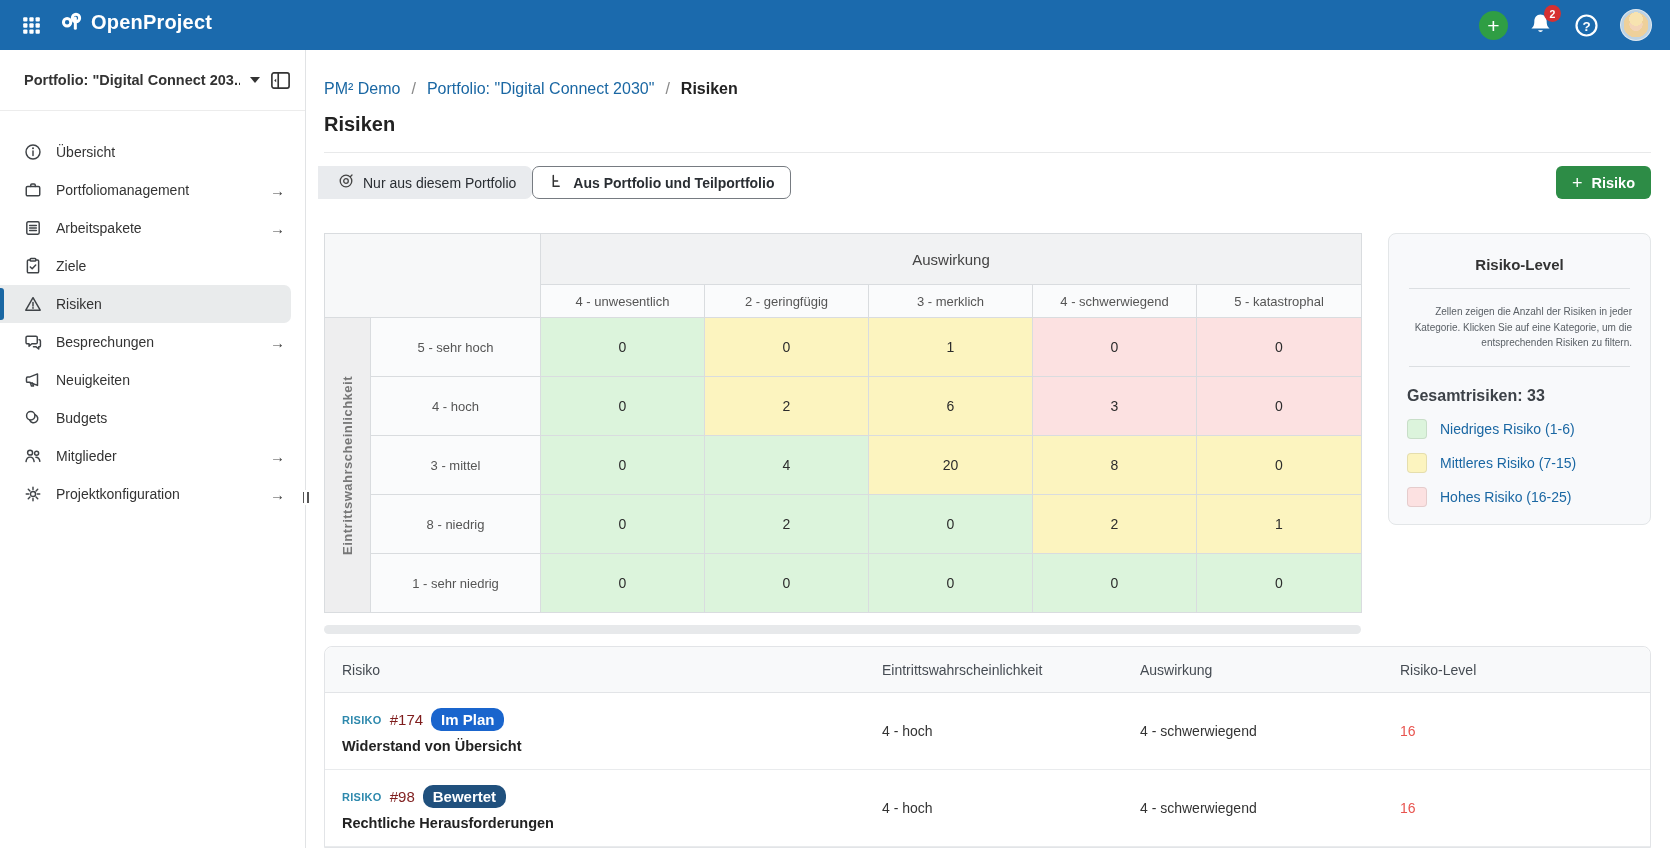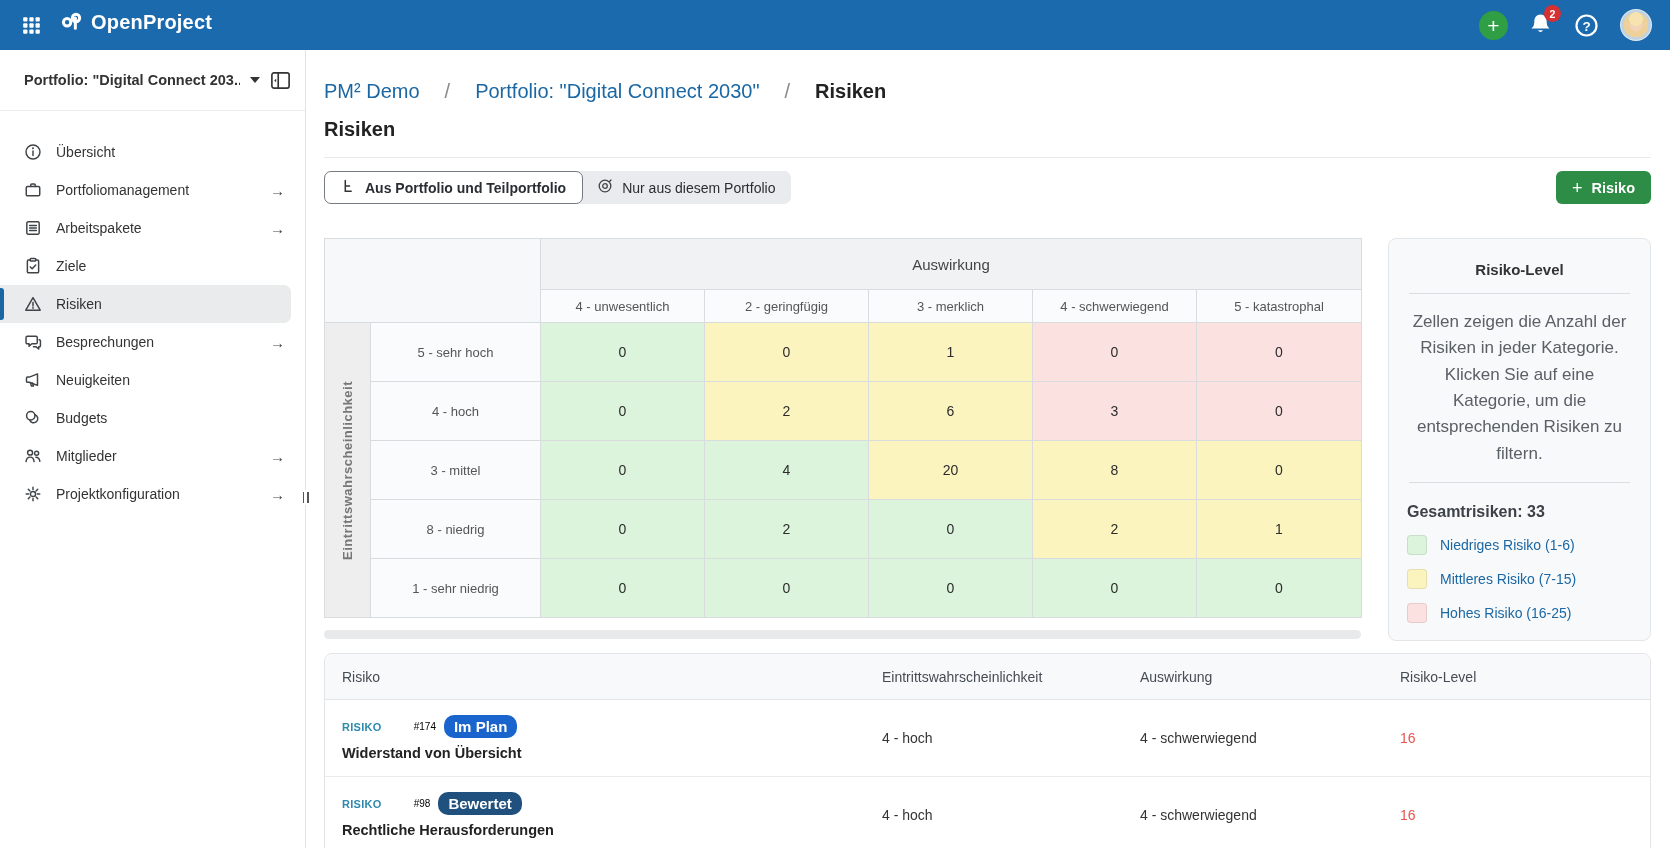--- a/index.html
+++ b/index.html
@@ -49,21 +49,21 @@
   .menu{padding-top:22px;}
   .side-item{height:38px; display:flex; align-items:center; gap:14px; padding:0 20px 0 24px; font-size:14px; color:#333; cursor:pointer; position:relative;}
   .side-item .s-icon{width:18px; display:flex; justify-content:center; flex:none;}
   .side-item .arrow{margin-left:auto; color:#444; font-size:15px;}
   .side-item.active{background:#e9ebec; border-radius:0 7px 7px 0; margin-right:14px;}
   .side-item.active::before{content:""; position:absolute; left:0; top:3px; bottom:3px; width:4px; background:var(--accent); border-radius:0 3px 3px 0;}
   .resize-handle{position:absolute; right:-5px; top:440px; display:flex; gap:3px; cursor:col-resize; background:#fff; padding:2px 1px;}
   .resize-handle i{display:block; width:1.6px; height:11px; background:#555;}
 
   
-  .breadcrumb{font-size:20px; display:flex; gap:25px; align-items:center; flex-wrap:nowrap;}
+  .breadcrumb{font-size:16px; display:flex; gap:11px; align-items:center; flex-wrap:nowrap;}
   .crumb-link{color:var(--accent); text-decoration:none; cursor:pointer;}
   .crumb-sep{color:#888;}
   .crumb-current{color:#222; font-weight:700;}
   .page-title{font-size:20px; font-weight:700; color:#222; margin-top:15px;}
   .title-rule{border:none; border-top:1px solid #e8e9ea; margin-top:16px;}
   .controls{display:flex; align-items:center; margin-top:13px;}
   .seg{display:flex; align-items:center;}
   .seg-btn{height:33px; display:flex; align-items:center; gap:9px; padding:0 16px; font-size:14px; cursor:pointer; border-radius:7px; color:#2a2e33;}
   .seg-btn.active{background:#fff; border:1px solid #767b81; font-weight:700; z-index:2;}
   .seg-btn.inactive{background:#e9ebee; margin-left:-6px; padding-left:20px; border-radius:0 7px 7px 0; z-index:1;}
@@ -82,38 +82,38 @@
   .m-problabel{background:#eeeeef; width:46px;}
   .m-problabel span{writing-mode:vertical-rl; transform:rotate(180deg); font-size:13px; font-weight:700; color:#777;
     letter-spacing:.5px; display:block; margin:0 auto;}
   .m-rowlabel{background:#fafbfc; font-size:13px; color:#555; text-align:center; height:59px;}
   .m-cell{text-align:center; font-size:14px; color:#2c2c2c; cursor:pointer; height:59px;}
   .matrix-scrollbar{margin-top:12px; width:1037px; height:9px; border-radius:5px; background:#e7e9eb; cursor:pointer;}
 
   .risk-panel{width:263px; margin-left:24px; background:#f8f9fb; border:1px solid #e3e6e8; border-radius:8px; padding:17px 18px; flex:none;}
   .panel-title{text-align:center; font-size:15px; font-weight:700; color:#333; margin-top:5px;}
   .panel-rule{border:none; border-top:1px solid #dcdfe2; margin:15px 2px;}
-  .panel-desc{font-size:17px; color:#5a6066; text-align:center; line-height:1.55;}
+  .panel-desc{font-size:10px; color:#5a6066; text-align:right; line-height:1.55;}
   .panel-total{font-size:16px; font-weight:700; color:#3d4248; margin-top:20px;}
   .legend{margin-top:5px;}
   .legend-item{display:flex; align-items:center; gap:13px; margin-top:14px; cursor:pointer;}
   .legend-swatch{width:20px; height:20px; border-radius:4px; border:1px solid rgba(0,0,0,.09); flex:none;}
   .legend-label{font-size:14px; color:var(--accent);}
 
   
   .risk-table{margin-top:12px; border:1px solid #e2e4e7; border-radius:8px 8px 0 0; width:1327px;}
   .rt-header{display:grid; grid-template-columns:540px 258px 260px 1fr; background:#f8f9fa; border-bottom:1px solid #e2e4e7;
     border-radius:8px 8px 0 0; height:46px; align-items:center;}
   .rt-header div{font-size:14px; color:#464c53; padding-left:17px;}
   .rt-row{display:grid; grid-template-columns:540px 258px 260px 1fr; height:77px; align-items:center; border-bottom:1px solid #e9ebed; cursor:pointer;}
   .rt-cell{font-size:14px; color:#333; padding-left:17px;}
   .rt-main{padding-left:17px;}
   .rt-meta{display:flex; align-items:center; gap:8px;}
   .rt-type{font-size:11px; font-weight:700; color:#2e89ad; letter-spacing:.3px;}
-  .rt-id{font-size:10px; color:#000000;margin-left:24px;}
+  .rt-id{font-size:15px; color:#7f1d1d;}
   .rt-badge{font-size:15px; font-weight:700; color:#fff; padding:3px 10px; border-radius:10px;}
   .rt-title{font-size:14.5px; font-weight:700; color:#222; margin-top:7px;}
   .rt-level{font-size:14px; color:var(--level-red); padding-left:17px;}
 </style>
 </head>
 <body>
 
 <header class="topbar">
   <div class="topbar-left">
     <div class="grid-btn">
@@ -293,37 +293,37 @@
         <span class="crumb-sep">/</span>
         <span class="crumb-link">Portfolio: "Digital Connect 2030"</span>
         <span class="crumb-sep">/</span>
         <span class="crumb-current">Risiken</span>
       </nav>
     <h1 class="page-title">Risiken</h1>
     <hr class="title-rule">
 
     <div class="controls">
       <div class="seg">
-        <div class="seg-btn active">
-          <span>
-            <svg width="15" height="15" viewBox="0 0 14 14" fill="none" stroke="#333" stroke-width="1.4" stroke-linecap="round">
-              <path d="M4 1.5v10h5.5M4 6.5h4"></path>
-            </svg>
-          </span>
-          <span>Aus Portfolio und Teilportfolio</span>
-        </div>
         <div class="seg-btn inactive">
           <span>
             <svg width="16" height="16" viewBox="0 0 16 16" fill="none" stroke="#444" stroke-width="1.3">
               <circle cx="8" cy="8" r="5.8"></circle>
                 <circle cx="8" cy="8" r="2.3"></circle>
                 <path d="M12.3 3.7 14 2" stroke-linecap="round"></path>
             </svg>
           </span>
           <span>Nur aus diesem Portfolio</span>
+        </div>
+        <div class="seg-btn active">
+          <span>
+            <svg width="15" height="15" viewBox="0 0 14 14" fill="none" stroke="#333" stroke-width="1.4" stroke-linecap="round">
+              <path d="M4 1.5v10h5.5M4 6.5h4"></path>
+            </svg>
+          </span>
+          <span>Aus Portfolio und Teilportfolio</span>
         </div>
       </div>
       <button class="add-risk-btn">
         <span class="plus">+</span>
         <span>Risiko</span>
       </button>
     </div>
 
     <div class="matrix-zone">
       <div class="matrix-col">

